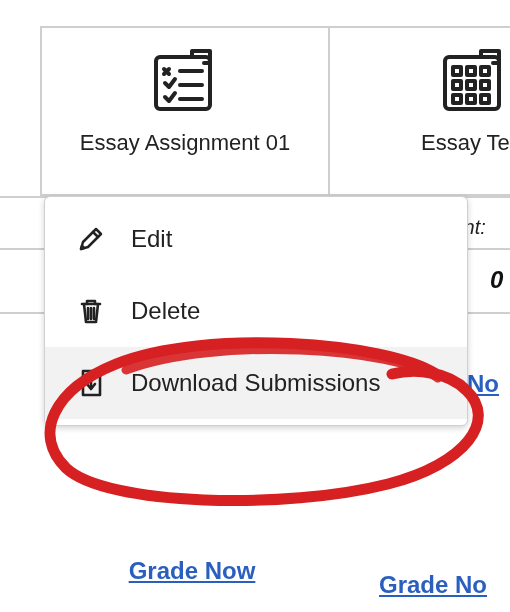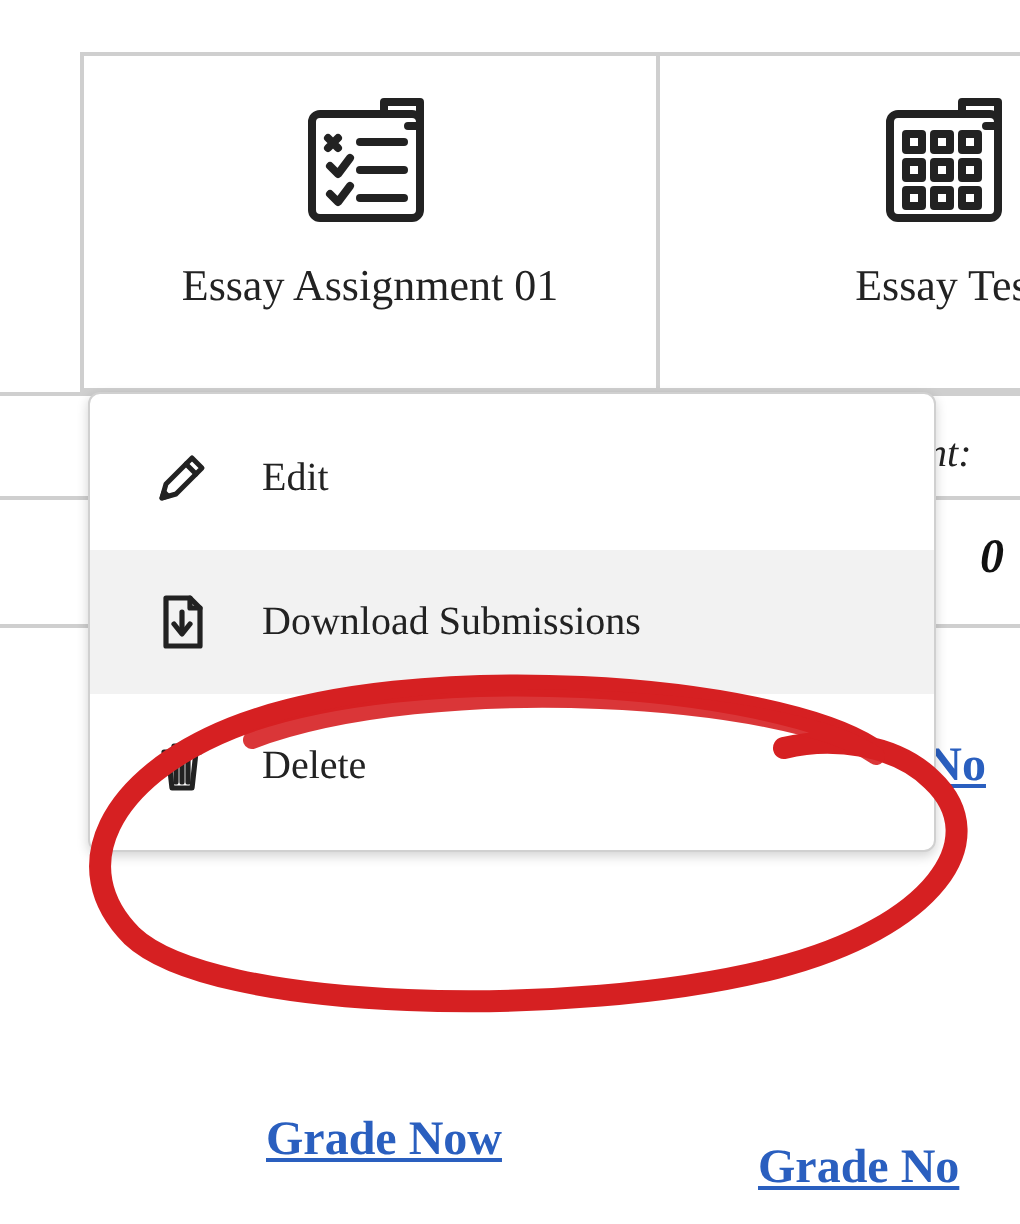--- a/index.html
+++ b/index.html
@@ -10,21 +10,20 @@
     height: 612px;
     overflow: hidden;
     font-family: "Segoe UI", Arial, sans-serif;
     background: #ffffff;
     color: #222;
   }
   .canvas {
     position: relative;
     width: 510px;
     height: 612px;
-    font-family: Liberation Serif, serif;
   }
 
   
   .grid {
     position: absolute;
     left: 0; top: 0; right: 0; bottom: 0;
   }
   .col1, .col2 {
     position: absolute;
     top: 26px;
@@ -105,21 +104,21 @@
     border-radius: 6px;
     box-shadow: 0 2px 6px rgba(0,0,0,0.18);
     padding: 6px 0;
     z-index: 5;
   }
   .menu-item {
     display: flex;
     align-items: center;
     height: 72px;
     padding: 0 24px;
-    font-size: 20px;
+    font-size: 24px;
     color: #222;
     cursor: pointer;
   }
   .menu-item.highlight {
     background: #f2f2f2;
   }
   .mi-icon {
     width: 44px;
     display: flex;
     align-items: center;
@@ -202,42 +201,42 @@
           <path d="M5 25 l2 -7 L20 5 l5 5 L12 23 Z"></path>
           <path d="M17 8 l5 5"></path>
           <path d="M5 25 l3 -1 l-2 -2 Z" fill="#222"></path>
         </svg>
       </span>
       <span class="mi-label">Edit</span>
     </div>
 
 
 
+    <div class="menu-item">
+      <span class="mi-icon">
+        <svg width="30" height="30" viewBox="0 0 30 30" stroke="#222" stroke-width="2.6" fill="none" stroke-linejoin="round" stroke-linecap="round">
+          <path d="M6 8 h18"></path>
+          <path d="M11 8 V5 h8 v3"></path>
+          <path d="M8 8 l2 18 h10 l2 -18"></path>
+          <path d="M12 12 v11 M15 12 v11 M18 12 v11"></path>
+        </svg>
+      </span>
+      <span class="mi-label">Delete</span>
+    </div>
+
     <div class="menu-item highlight">
       <span class="mi-icon">
         <svg width="30" height="30" viewBox="0 0 30 30" stroke="#222" stroke-width="2.6" fill="none" stroke-linejoin="round" stroke-linecap="round">
           <path d="M7 3 h12 l5 5 v19 h-17 Z"></path>
           <path d="M19 3 v5 h5"></path>
           <path d="M15 10 v10"></path>
           <path d="M11 16 l4 5 l4 -5"></path>
         </svg>
       </span>
       <span class="mi-label">Download Submissions</span>
-    </div>
-
-    <div class="menu-item">
-      <span class="mi-icon">
-        <svg width="30" height="30" viewBox="0 0 30 30" stroke="#222" stroke-width="2.6" fill="none" stroke-linejoin="round" stroke-linecap="round">
-          <path d="M6 8 h18"></path>
-          <path d="M11 8 V5 h8 v3"></path>
-          <path d="M8 8 l2 18 h10 l2 -18"></path>
-          <path d="M12 12 v11 M15 12 v11 M18 12 v11"></path>
-        </svg>
-      </span>
-      <span class="mi-label">Delete</span>
     </div>
 
   </div>
 
   <svg class="red-circle" viewBox="0 0 458 178">
     <path d="M 400 40
              C 350 8, 170 -6, 80 30
              C 18 55, -4 100, 30 134
              C 70 172, 250 176, 352 150
              C 430 130, 462 86, 430 56

